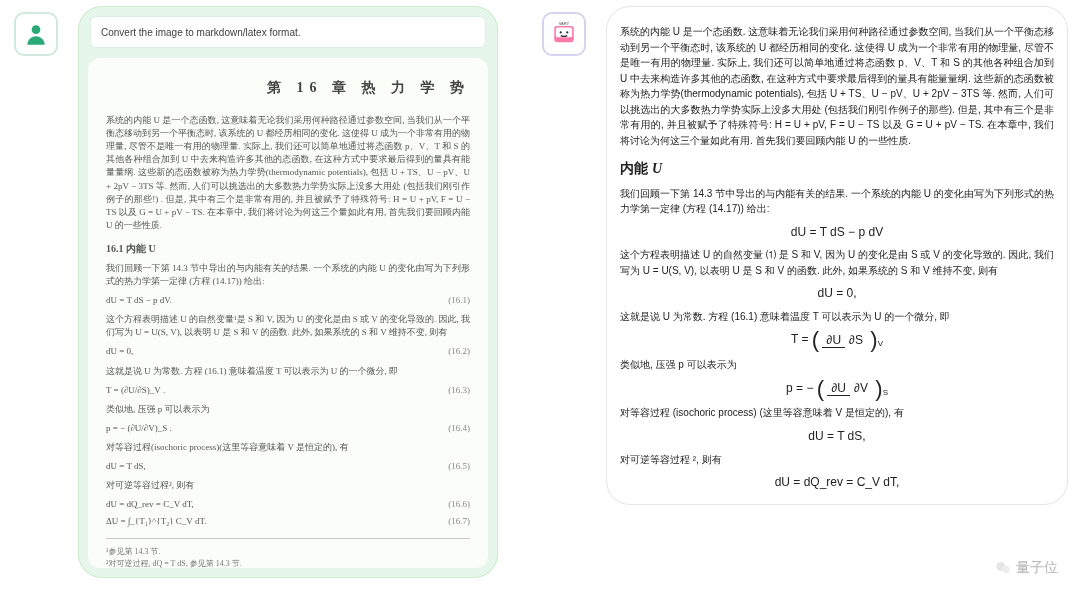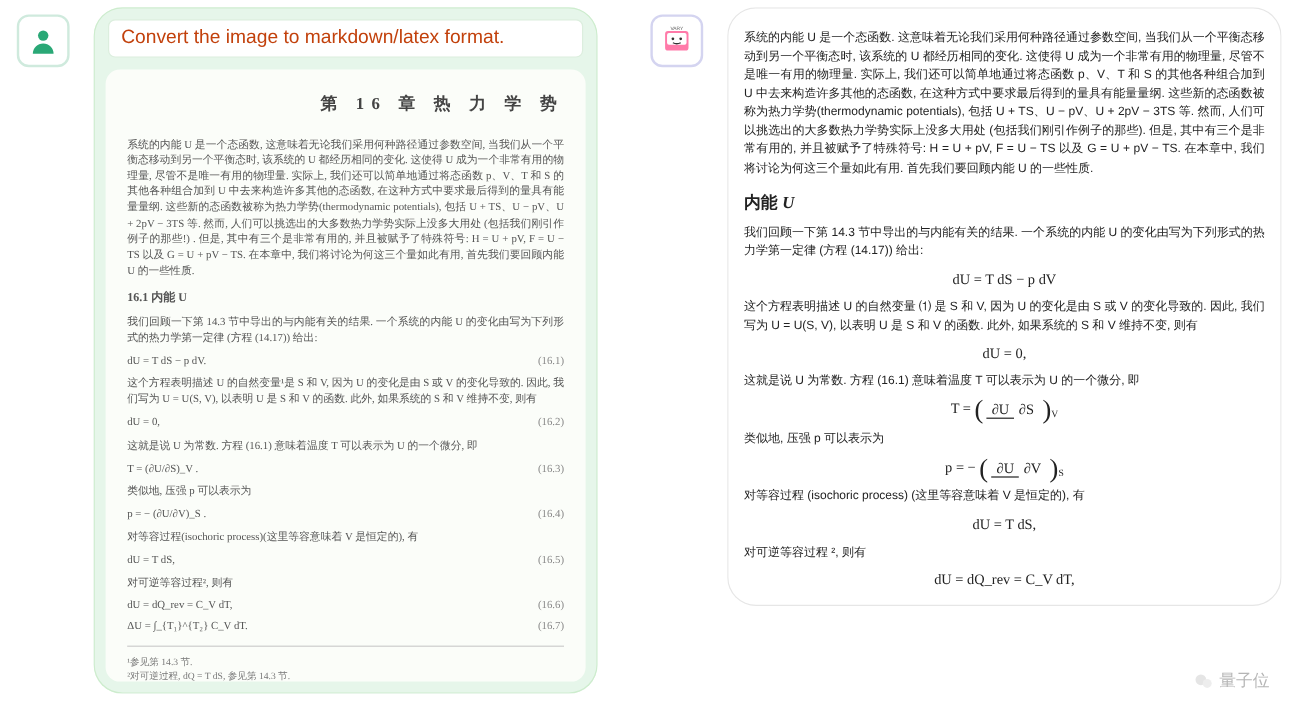--- a/index.html
+++ b/index.html
@@ -12,21 +12,21 @@
 
   
   .avatar { position:absolute; width:40px; height:40px; border-radius:10px; background:#fff; display:flex; align-items:center; justify-content:center; }
   .avatar.user { left:14px; top:12px; border:2px solid #cfeadd; }
   .avatar.bot  { left:542px; top:12px; border:2px solid #d4d4f0; }
   .avatar.user svg, .avatar.bot svg { width:26px; height:26px; }
 
   
   .prompt { position:absolute; left:12px; right:12px; top:10px; height:30px;
             background:#fff; border-radius:6px; display:flex; align-items:center;
-            padding:0 10px; font-size:16px; color:#c2410c; border:1px solid #dceede; }
+            padding:0 10px; font-size:10px; color:#404040; border:1px solid #dceede; }
 
   
   .scan { position:absolute; left:10px; right:10px; top:52px; bottom:10px;
           background:#fbfdf9; border-radius:12px; padding:14px 18px 12px 18px;
           color:#555; font-family:"SimSun","Songti SC",serif; font-size:9px;
           line-height:1.45; overflow:hidden; }
   .scan .title { text-align:right; font-size:14px; letter-spacing:6px;
                  font-weight:700; color:#444; margin:6px 0 16px; }
   .scan p { margin:6px 0; text-align:justify; }
   .scan .sec { font-weight:700; margin-top:10px; font-size:10px; }
@@ -34,21 +34,21 @@
   .scan .eq .num { margin-left:auto; color:#888; }
   .scan .fn { border-top:1px solid #ccc; margin-top:10px; padding-top:7px;
               font-size:8px; color:#777; }
 
   
   .md { position:absolute; left:14px; right:14px; top:12px; bottom:12px;
         color:#222; font-size:10px; line-height:1.55; overflow:hidden; }
   .md p { margin:6px 0; text-align:justify; }
   .md h2 { margin:10px 0 6px; font-size:14px; font-weight:800; }
   .md h2 .math { font-style:italic; font-family:"Times New Roman",serif; }
-  .md .eqc { text-align:center; margin:6px 0; font-family:Liberation Serif, serif; font-size:12px; }
+  .md .eqc { text-align:center; margin:6px 0; font-family:Liberation Sans, sans-serif; font-size:12px; }
   .md .eqc .frac { display:inline-block; vertical-align:middle; text-align:right; }
   .md .eqc .frac .n { border-bottom:1px solid #222; padding:0 4px; }
   .md .eqc .frac .d { padding:0 4px; }
   .md .eqc .big { font-size:22px; line-height:18px; vertical-align:middle; }
   .md .sub { font-size:8px; vertical-align:sub; }
   .md .note { font-size:9px; margin:4px 0; }
 
   
   .wm { position:absolute; right:22px; bottom:18px; display:flex; align-items:center; gap:4px;
         color:#b5b5b5; font-size:14px;margin-top:33px; }

